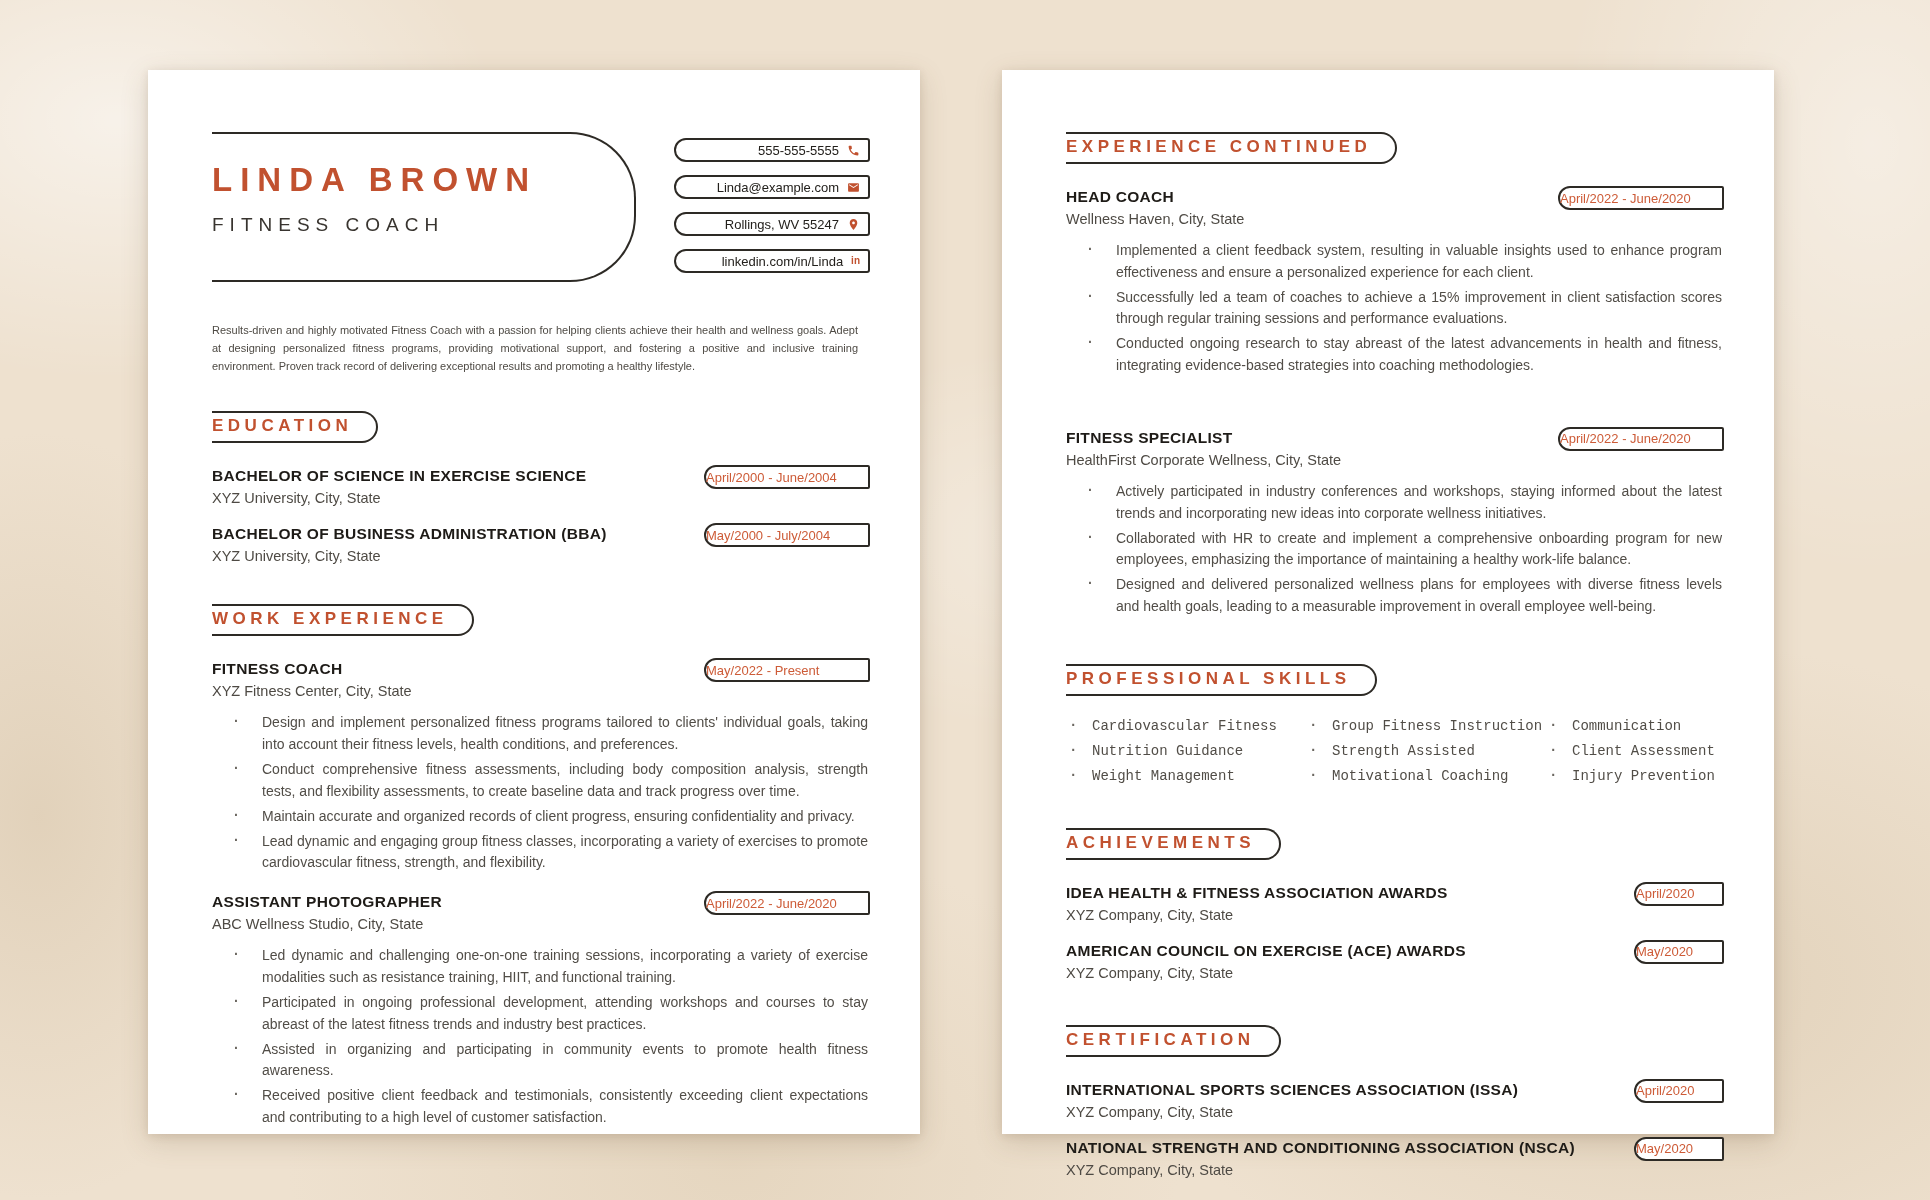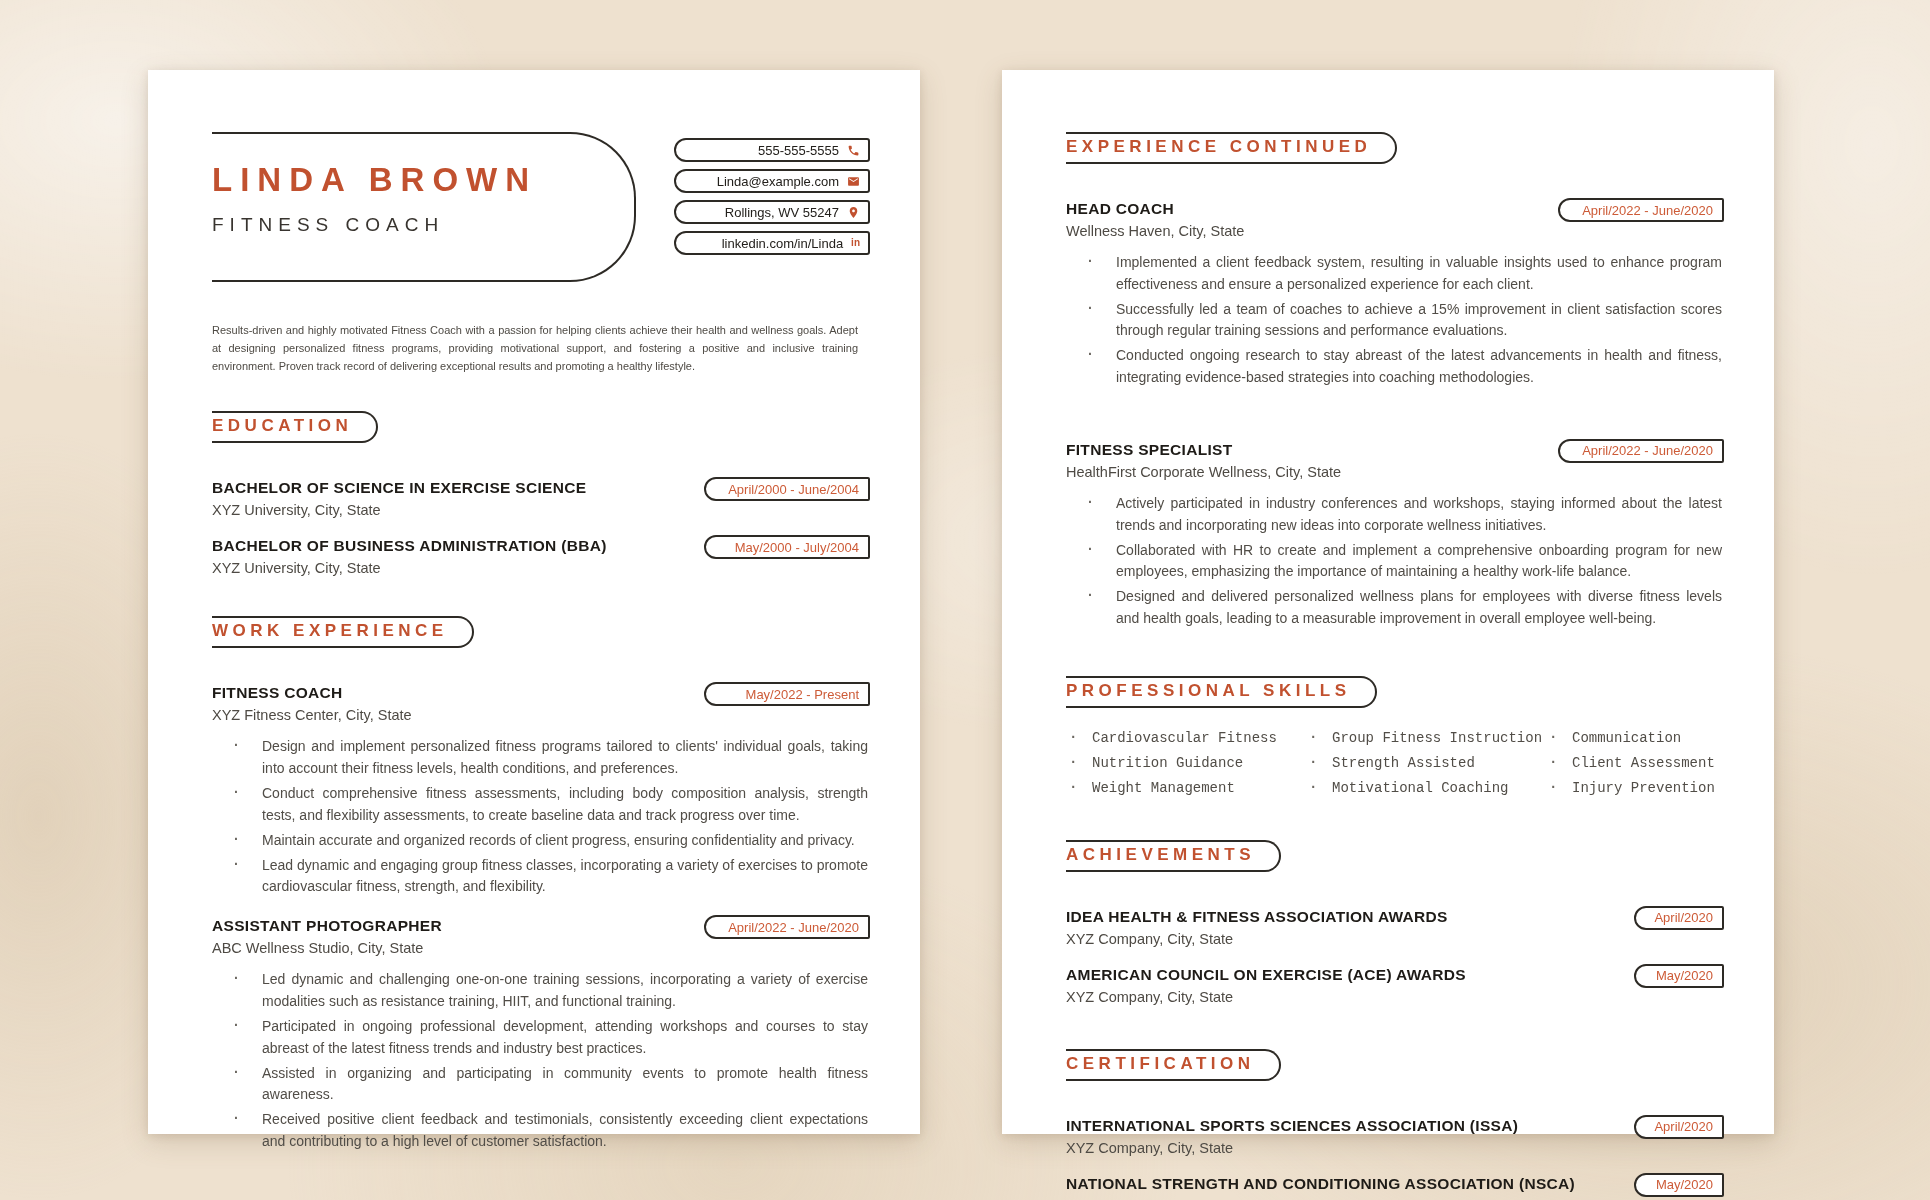--- a/index.html
+++ b/index.html
@@ -36,21 +36,21 @@
   .header-row{display:flex;justify-content:space-between;align-items:flex-start;}
   .name-box{
     width:424px;height:150px;
     border:2.5px solid var(--border);border-left:none;
     border-radius:0 66px 66px 0;
     padding-top:27px;flex-shrink:0;
   }
   .person-name{margin:0;font-size:33px;font-weight:800;letter-spacing:8px;color:var(--accent);white-space:nowrap;}
   .person-role{margin:15px 0 0;font-size:19px;font-weight:400;letter-spacing:6px;color:#38342f;white-space:nowrap;}
 
-  .contact-list{display:flex;flex-direction:column;gap:7px;margin-top:6px;width:196px;}
+  .contact-list{display:flex;flex-direction:column;gap:13px;margin-top:6px;width:196px;}
   .contact-pill{
     height:24px;border:2px solid var(--border);border-radius:12px 3px 3px 12px;
     display:flex;align-items:center;justify-content:flex-end;gap:8px;
     padding:0 8px 0 10px;background:#fff;
   }
   .contact-pill .c-text{font-size:13px;color:#23201c;white-space:nowrap;}
   .contact-pill svg{width:13px;height:13px;fill:var(--accent);flex-shrink:0;}
   .li-glyph{font-size:10px;font-weight:800;color:var(--accent);line-height:1;}
 
   
@@ -62,30 +62,30 @@
   
   .section{margin-top:36px;}
   .section-heading{
     display:inline-block;
     border:2.5px solid var(--border);border-left:none;
     border-radius:0 16px 16px 0;
     padding:3px 24px 5px 0;
     font-size:17px;font-weight:800;letter-spacing:4.5px;color:var(--accent);
     white-space:nowrap;
   }
-  .entry{margin-top:36px;}
+  .entry{margin-top:24px;}
   .entry + .entry{margin-top:19px;}
   .entry-gap{margin-top:44px;}
   .entry-head{display:flex;justify-content:space-between;align-items:flex-start;}
   .entry-title{font-size:15.5px;font-weight:800;color:var(--ink);letter-spacing:.3px;}
   .entry-sub{font-size:14.5px;color:var(--sub);margin-top:5px;}
   .date-pill{
     flex-shrink:0;height:24px;border:2px solid var(--border);
     border-radius:12px 2px 2px 12px;background:#fff;
-    display:flex;align-items:center;justify-content:flex-end;
+    display:flex;align-items:center;justify-content:flex-start;
     padding-right:9px;margin-top:-2px;
   }
   .date-pill span{font-size:13px;color:var(--date);white-space:nowrap;}
   .date-wide{width:166px;}
   .date-narrow{width:90px;}
 
   .bullets{list-style:none;margin:13px 0 0;padding:0;}
   .bullets li{
     position:relative;padding-left:50px;margin-right:2px;margin-bottom:3px;
     font-size:14px;line-height:1.56;color:var(--body);text-align:justify;

